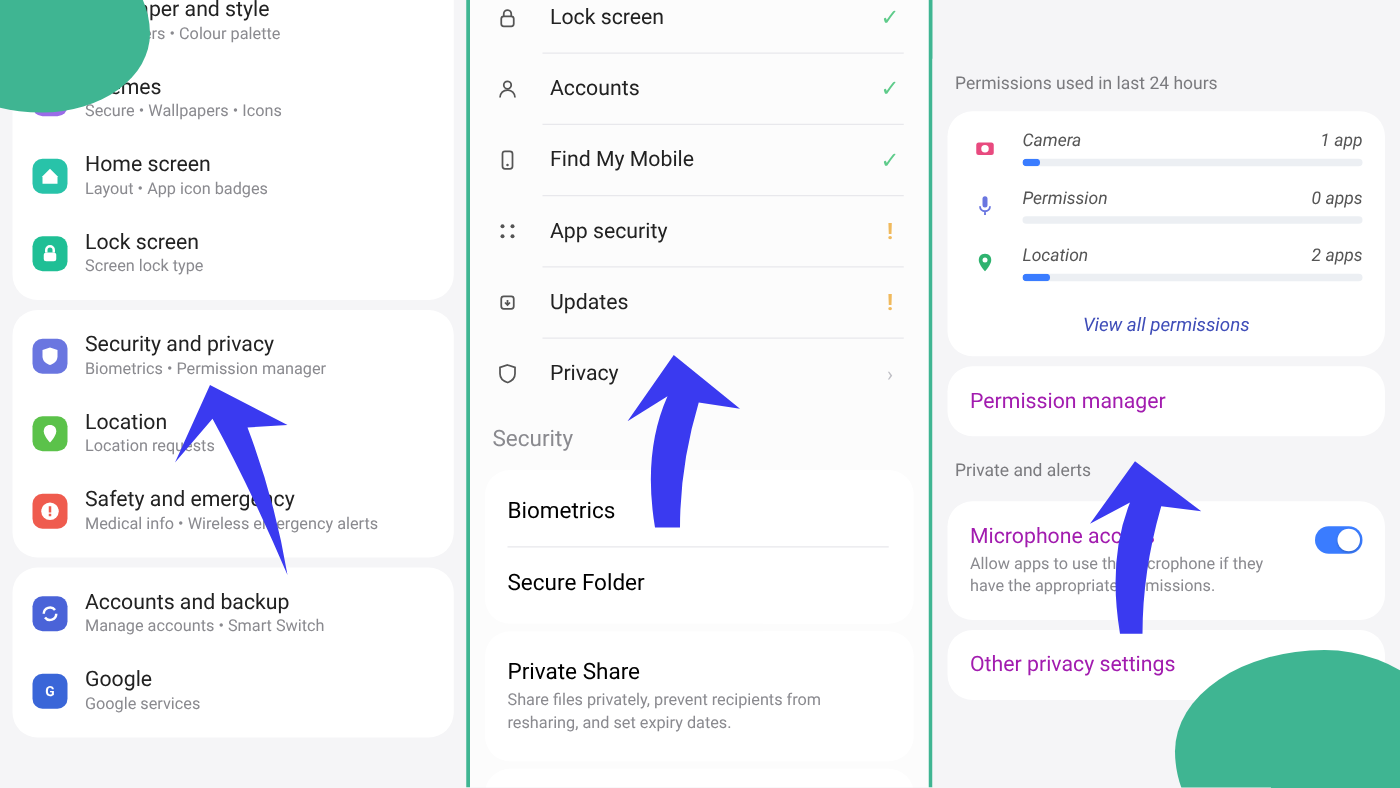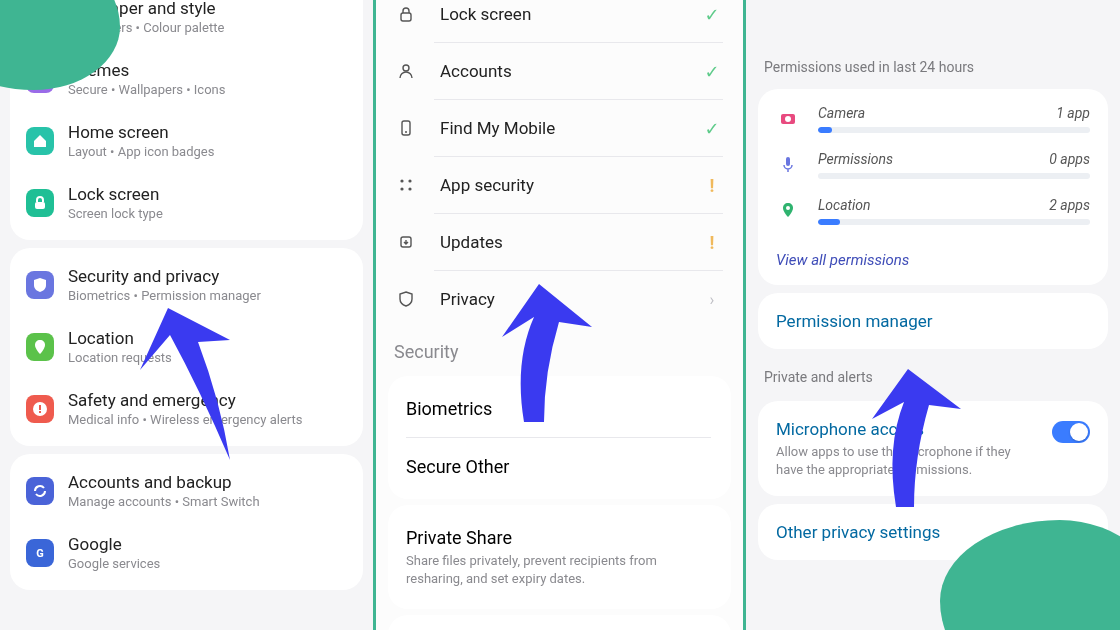--- a/index.html
+++ b/index.html
@@ -65,24 +65,24 @@
 
   
   .p3hdr { font-size:14px; color:#7a7a7e; padding: 12px 18px 8px; }
   .card3 { background:#fff; margin:6px 12px; border-radius:20px; padding:16px 18px 12px;font-style:italic; }
   .usgrow { display:flex; align-items:flex-start; gap:18px; margin-bottom:18px; }
   .usgic { width:24px; display:flex;justify-content:center; padding-top:4px; }
   .usgbody { flex:1; }
   .usgtop { display:flex; justify-content:space-between; font-size:14px; color:#555; margin-bottom:6px;}
   .bar { height:6px; background:#eceff3; border-radius:4px; position:relative; overflow:hidden; }
   .barfill { height:100%; background:#3a7cff; border-radius:4px; position:absolute; left:0; top:0; }
-  .viewall { font-size:15px; color:#3f4db8; padding:8px 0 4px; }
+  .viewall { text-align:center; font-size:15px; color:#3f4db8; padding:8px 0 4px; }
   .row3 { background:#fff; margin:8px 12px; border-radius:20px; padding:18px 18px; display:flex; align-items:flex-start; gap:12px; }
   .row3 .body3 { flex:1; }
-  .row3 .ttl3 { font-size:17px; color:#0369a1; }
+  .row3 .ttl3 { font-size:17px; color:#a21caf; }
   .row3 .sub3 { font-size:13px; color:#8a8a8f; margin-top:4px; line-height:1.35; }
   .toggle { width:38px; height:22px; border-radius:12px; position:relative; flex-shrink:0; margin-top:2px; }
   .toggle.on { background:#3a7cff; }
   .toggle.off { background:#d9d9df; }
   .knob { width:18px;height:18px;border-radius:50%;background:#fff;position:absolute;top:2px; box-shadow:0 1px 2px rgba(0,0,0,.2);}
   .toggle.on .knob { right:2px; }
   .toggle.off .knob { left:2px; }
 
   
   .blob-tl {
@@ -310,21 +310,21 @@
         </div>
       </div>
     </div>
   <div class="sechdr">Security</div>
   <div class="card2" id="p2-sec">
       <div class="row2b">
         <div class="ttl2">Biometrics</div>
       </div>
       <div class="divline" style="margin-left: 18px;"></div>
       <div class="row2b">
-        <div class="ttl2">Secure Other</div>
+        <div class="ttl2">Secure Folder</div>
       </div>
     </div>
   <div class="card2">
     <div class="row2b">
       <div class="ttl2">Private Share</div>
       <div class="sub2">Share files privately, prevent recipients from resharing, and set expiry dates.</div>
     </div>
   </div>
   <div class="card2">
     <div class="row2b">
@@ -358,21 +358,21 @@
       </div>
       <div class="usgrow">
         <div class="usgic">
           <svg width="18" height="18" viewBox="0 0 18 18">
             <rect x="7" y="2" width="4" height="9" rx="2" fill="#6a76e0"></rect>
             <path d="M5 10 a4 4 0 0 0 8 0 M9 14 v3" stroke="#6a76e0" stroke-width="1.5" fill="none"></path>
           </svg>
         </div>
         <div class="usgbody">
           <div class="usgtop">
-            <span>Permissions</span>
+            <span>Permission</span>
             <span>0 apps</span>
           </div>
           <div class="bar">
             <div class="barfill" style="width:0%"></div>
           </div>
         </div>
       </div>
       <div class="usgrow">
         <div class="usgic">
           <svg width="18" height="18" viewBox="0 0 18 18">

